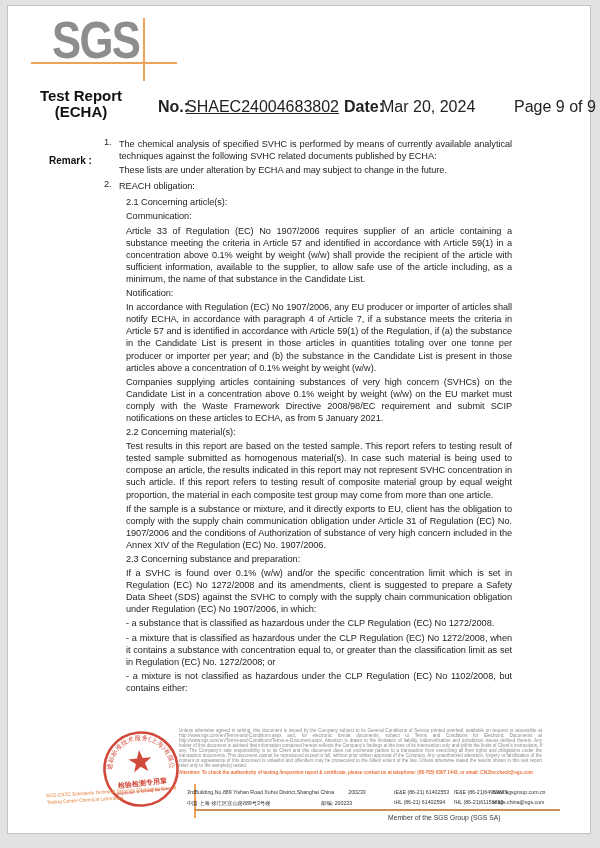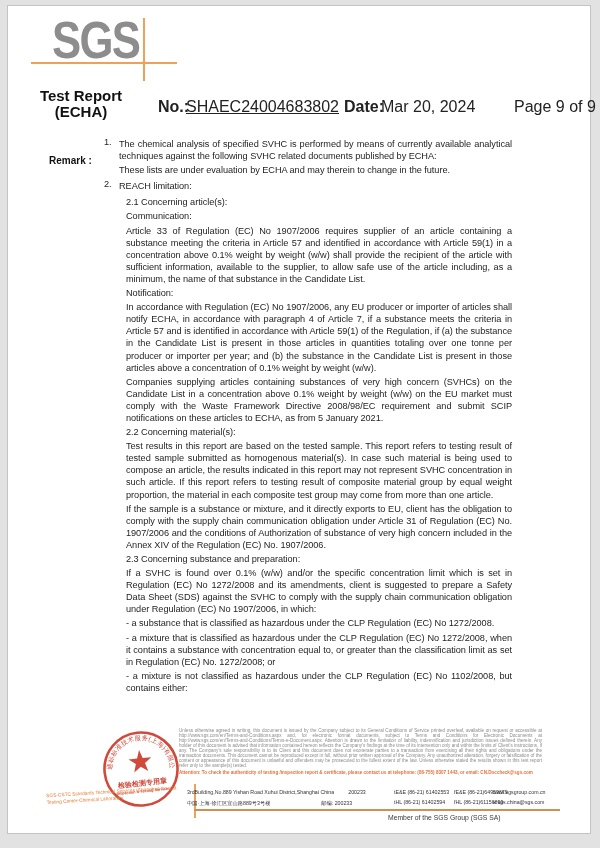--- a/index.html
+++ b/index.html
@@ -87,27 +87,27 @@
   <span class="hmeta" style="left:373px;">Mar 20, 2024</span>
   <span class="hmeta" style="left:506px;">Page 9 of 9</span>
 
   <div class="remark-label">Remark :</div>
 
   <div class="content">
     <div class="li">
       <span class="num">1.</span>
       <div class="li-body">
         <p>The chemical analysis of specified SVHC is performed by means of currently available analytical techniques against the following SVHC related documents published by ECHA:</p>
-        <p class="plain">These lists are under evaluation by ECHA and may therein to change in the future.</p>
+        <p class="plain">These lists are under alteration by ECHA and may subject to change in the future.</p>
       </div>
     </div>
     <div class="li">
       <span class="num">2.</span>
       <div class="li-body">
-        <p class="plain">REACH limitation:</p>
+        <p class="plain">REACH obligation:</p>
       </div>
     </div>
     <div class="sub">
       <p class="plain">2.1 Concerning article(s):</p>
       <p class="plain">Communication:</p>
       <p>Article 33 of Regulation (EC) No 1907/2006 requires supplier of an article containing a substance meeting the criteria in Article 57 and identified in accordance with Article 59(1) in a concentration above 0.1% weight by weight (w/w) shall provide the recipient of the article with sufficient information, available to the supplier, to allow safe use of the article including, as a minimum, the name of that substance in the Candidate List.</p>
       <p class="gap plain">Notification:</p>
       <p>In accordance with Regulation (EC) No 1907/2006, any EU producer or importer of articles shall notify ECHA, in accordance with paragraph 4 of Article 7, if a substance meets the criteria in Article 57 and is identified in accordance with Article 59(1) of the Regulation, if (a) the substance in the Candidate List is present in those articles in quantities totaling over one tonne per producer or importer per year; and (b) the substance in the Candidate List is present in those articles above a concentration of 0.1% weight by weight (w/w).</p>
       <p class="gap">Companies supplying articles containing substances of very high concern (SVHCs) on the Candidate List in a concentration above 0.1% weight by weight (w/w) on the EU market must comply with the Waste Framework Directive 2008/98/EC requirement and submit SCIP notifications on these articles to ECHA, as from 5 January 2021.</p>
       <p class="gap plain">2.2 Concerning material(s):</p>

